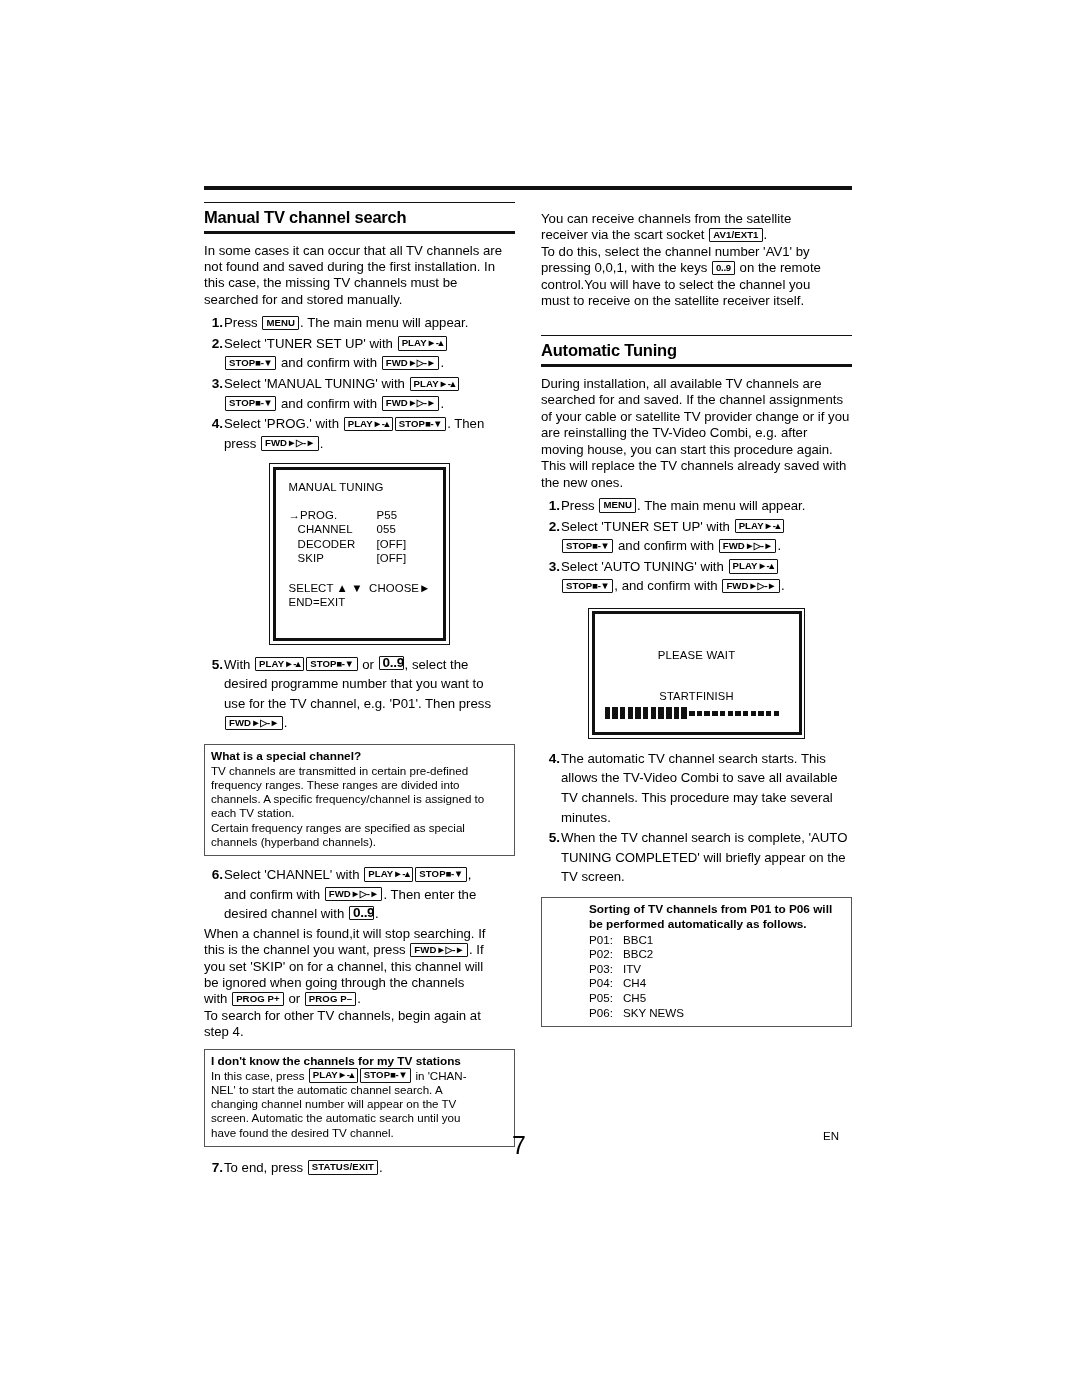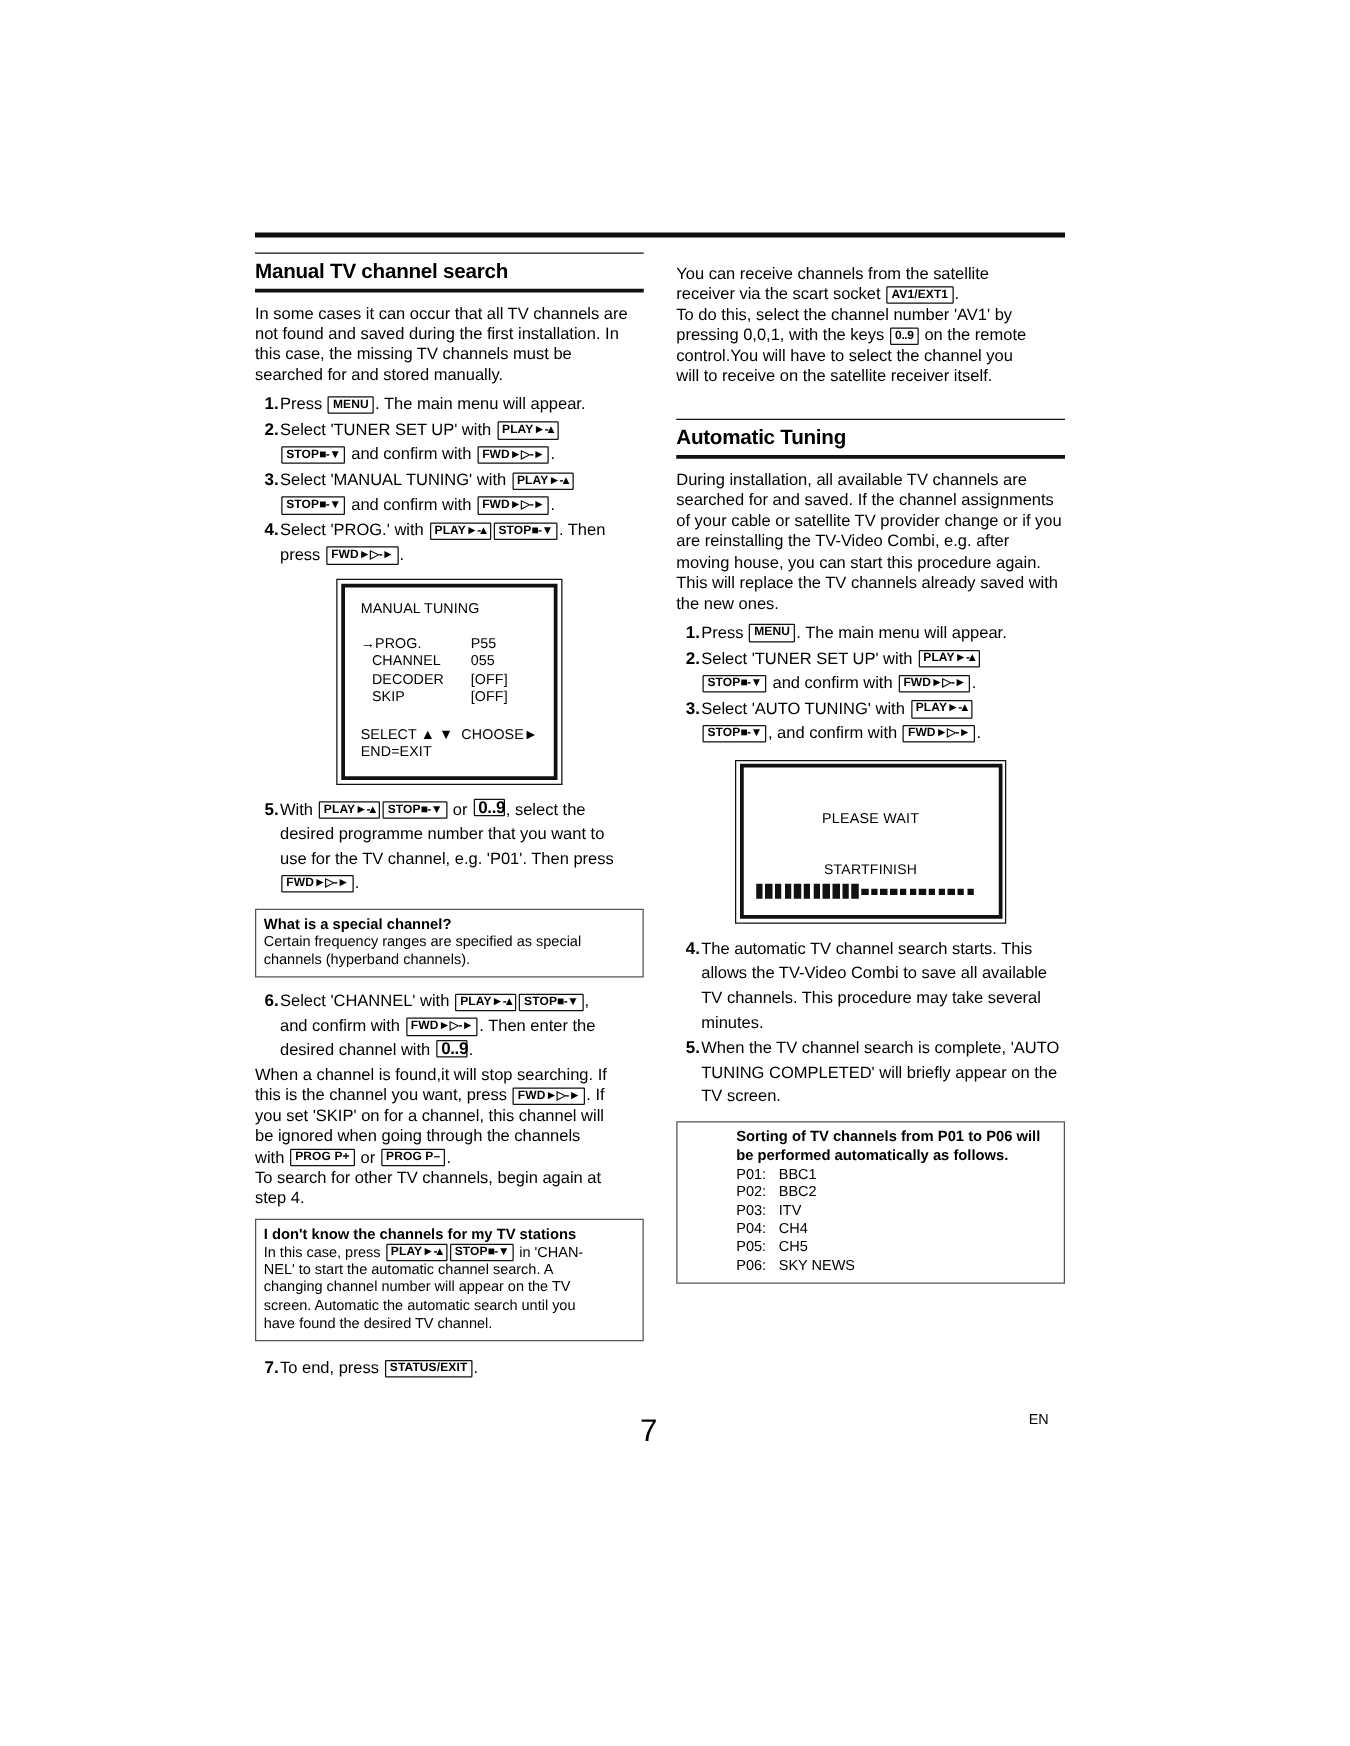--- a/index.html
+++ b/index.html
@@ -94,21 +94,21 @@
   .screen{
     border:1.2px solid #111;
     padding:2.5px;
     background:#fff;
   }
   .screen-inner{
     border:3.6px solid #111;
     background:#fff;
     box-sizing:border-box;
   }
-  .screen-pad{ padding:10px 13px 11px 13px; }
+  .screen-pad{ padding:10px 13px 28px 13px; }
   .osd{
     font-size:11.4px;
     line-height:14.6px;
     letter-spacing:0.1px;
   }
   .osd .title{ margin-bottom:13px; }
   .osd-rows{ margin-left:9px; }
   .osd-row{ display:flex; }
   .osd-row .lbl{ width:79px; flex:0 0 79px; }
   .osd-row .val{ flex:1 1 auto; }
@@ -254,20 +254,21 @@
               <span>or</span>
               <span class="key num"><span>0..9</span></span><span>, select the</span><br>
               <span>desired programme number that you want to</span><br>
               <span>use for the TV channel, e.g. 'P01'. Then press</span><br>
               <span class="key"><span>FWD</span><span class="g">►▷-►</span></span><span>.</span></span>
           </div>
         </div>
 
         <div class="callout">
           <div class="co-title">What is a special channel?</div>
+          <p>TV channels are transmitted in certain pre-defined frequency ranges. These ranges are divided into channels. A specific frequency/channel is assigned to each TV station.</p>
           <p>Certain frequency ranges are specified as special channels (hyperband channels).</p>
         </div>
 
         <div class="steps">
           <div class="step" style="margin-top:9px;">
             <span class="num">6.</span>
             <span class="txt"><span>Select 'CHANNEL' with</span>
               <span class="key"><span>PLAY</span><span class="g">►-▴</span></span><span class="key"><span>STOP</span><span class="g">■-▼</span></span><span>,</span><br>
               <span>and confirm with</span>
               <span class="key"><span>FWD</span><span class="g">►▷-►</span></span><span>. Then enter the</span><br>
@@ -318,21 +319,21 @@
 
         <p class="body">
           <span>You can receive channels from the satellite</span><br>
           <span>receiver via the scart socket</span>
           <span class="key"><span>AV1/EXT1</span></span><span>.</span><br>
           <span>To do this, select the channel number 'AV1' by</span><br>
           <span>pressing 0,0,1, with the keys</span>
           <span class="key num"><span>0..9</span></span>
           <span>on the remote</span><br>
           <span>control.You will have to select the channel you</span><br>
-          <span>will to receive on the satellite receiver itself.</span>
+          <span>must to receive on the satellite receiver itself.</span>
         </p>
 
         <div class="sec-gap-lg"></div>
 
         <h2 class="section-head">Automatic Tuning</h2>
 
         <p class="body">During installation, all available TV channels are searched for and saved. If the channel assignments of your cable or satellite TV provider change or if you are reinstalling the TV-Video Combi, e.g. after moving house, you can start this procedure again. This will replace the TV channels already saved with the new ones.</p>
 
         <div class="steps">
           <div class="step">

